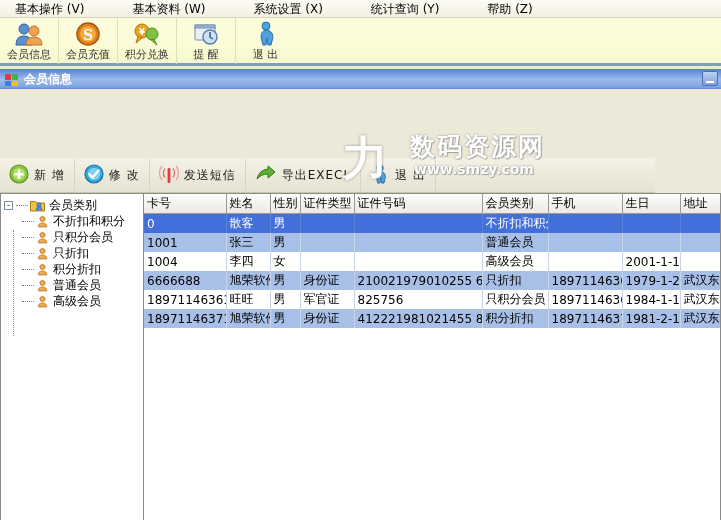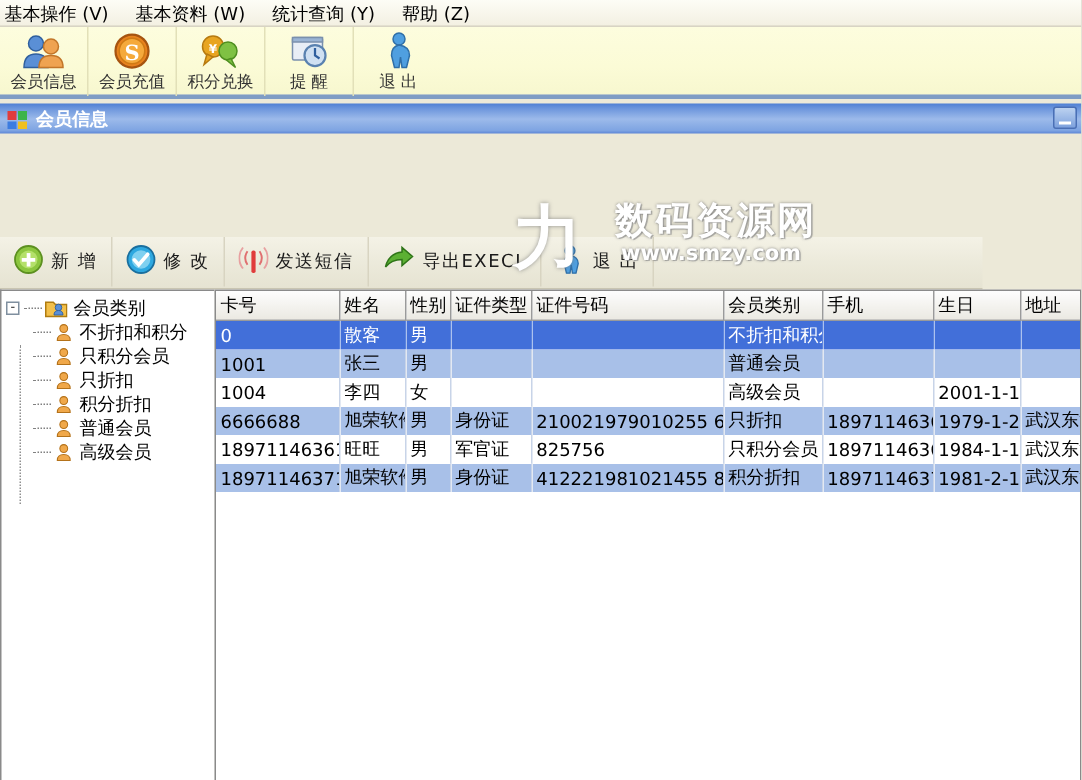--- a/index.html
+++ b/index.html
@@ -11,21 +11,21 @@
     font-size: 12px;
     background: #d4d0c8;
   }
   #app { position: relative; width: 721px; height: 520px; overflow: hidden; background:#ece9d8; }
 
   
   .menubar {
     position: absolute; top:0; left:0; width:721px; height:18px;
     background: linear-gradient(to bottom, #fdfdf6 0%, #f3f0e2 100%);
     border-bottom: 1px solid #d8d4c4;
-    display: flex; align-items: center; padding-left: 0px;
+    display: flex; align-items: center; padding-left: 12px; gap: 30px;
   }
   .menu-item {
     font-size: 12px; color:#000; padding: 0 9px; line-height: 18px;
     white-space: nowrap; cursor: default;
   }
   .menu-item:first-child { margin-left: -6px; }
 
   
   .toolbar {
     position:absolute; top:18px; left:0; width:721px; height:48px;
@@ -62,21 +62,21 @@
     border:1px solid #4a6fb5; border-radius:2px;
     display:flex; align-items:center; justify-content:center;
   }
   .mdi-btn i { display:block; width:8px; height:2px; background:#fff; margin-top:6px;}
 
   
   .toolbar2 {
     position:absolute; top:89px; left:0; width:655px; height:35px;
     background: linear-gradient(to bottom,#f4f2e6 0%, #eceadb 50%, #e6e3d2 100%);
     border-bottom:1px solid #c9c5b2;
-    display:flex; align-items:flex-start;
+    display:flex; align-items:center;
   }
   .tb2-btn {
     height:33px; display:flex; align-items:center; gap:5px;
     padding: 0 9px; border-right:1px solid #d8d4c1; cursor:default;
   }
   .tb2-btn .lbl { font-size:12px; color:#1a1a1a; white-space:nowrap; letter-spacing:1px;}
 
   
   .content { position:absolute; top:124px; left:0; width:721px; height:350px; display:flex; }
   .tree-panel {
@@ -136,20 +136,21 @@
     text-shadow:0 0 3px rgba(120,120,120,.8); font-family:"DejaVu Serif","Liberation Serif",serif; }
 </style>
 </head>
 <body>
 
 <div id="app">
 
   <div class="menubar">
     <div class="menu-item">基本操作 (V)</div>
     <div class="menu-item">基本资料 (W)</div>
+    <div class="menu-item">系统设置 (X)</div>
     <div class="menu-item">统计查询 (Y)</div>
     <div class="menu-item">帮助 (Z)</div>
   </div>
 
   <div class="toolbar">
 
 
     <div class="tb-btn">
       <span class="tb-ico">
         <svg width="30" height="26" viewBox="0 0 30 26">

